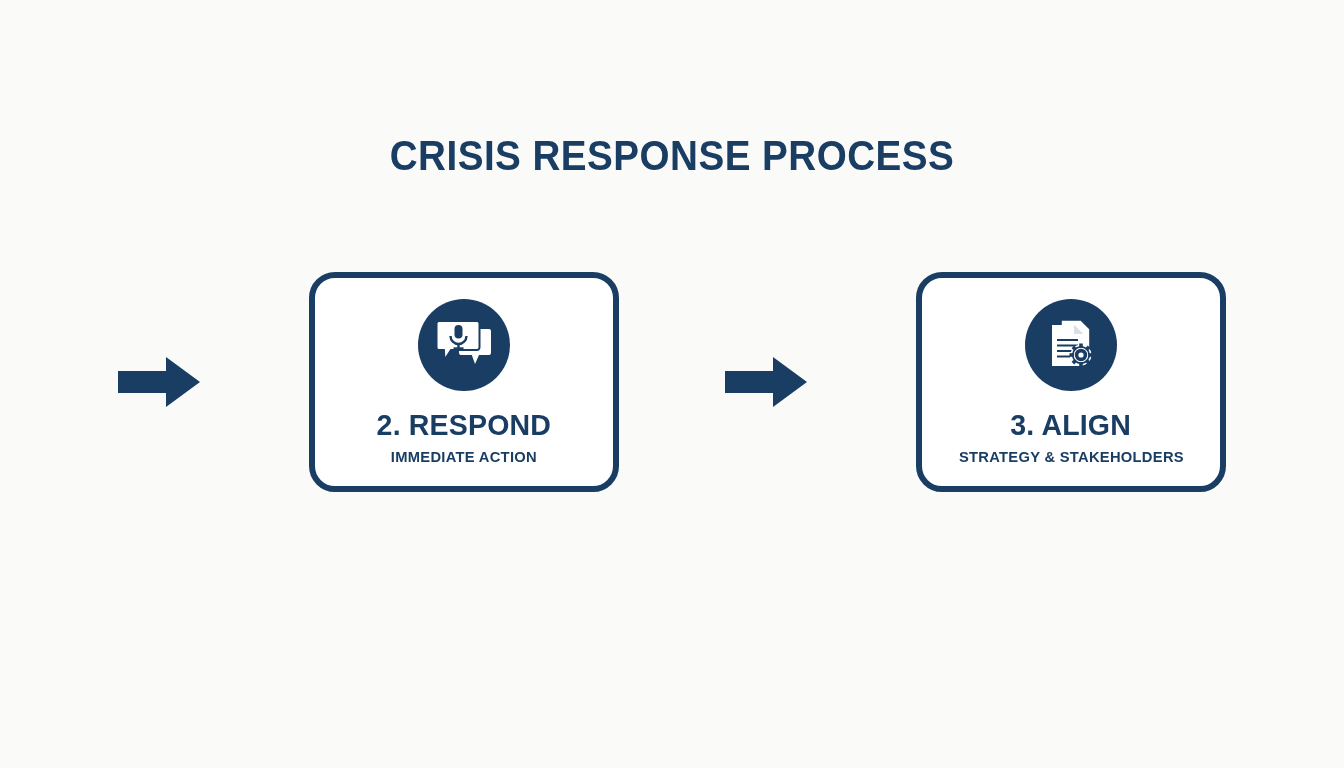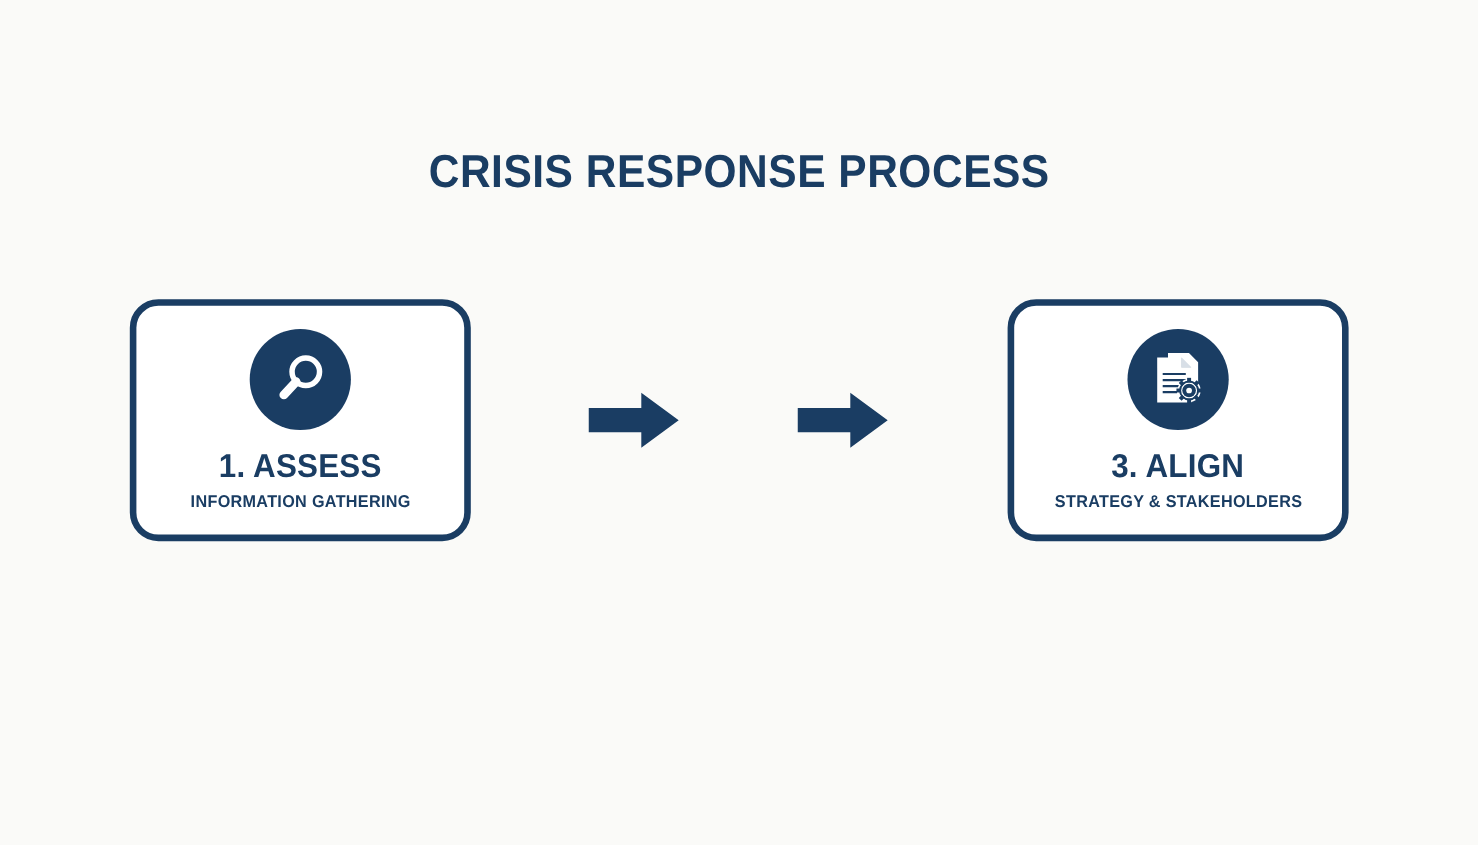--- a/index.html
+++ b/index.html
@@ -107,37 +107,44 @@
   }
   .flow-arrow svg { display: block; }
 </style>
 </head>
 <body>
 
 <div id="page-title">CRISIS RESPONSE PROCESS</div>
 
 <div id="flow">
 
-  <div class="step-card">
-    <div class="icon-circle">
-      <svg width="56" height="56" viewBox="0 0 56 56" aria-hidden="true">
-        <circle cx="33" cy="21" r="12.5" fill="none" stroke="#ffffff" stroke-width="5"></circle>
-        <line x1="24.2" y1="30" x2="13" y2="42" stroke="#ffffff" stroke-width="8" stroke-linecap="round"></line>
-      </svg>
-    </div>
-    <div class="step-title">1. ASSESS</div>
-    <div class="step-subtitle">INFORMATION GATHERING</div>
-  </div>
 
   <div class="flow-arrow">
     <svg width="84" height="58" viewBox="0 0 84 58" aria-hidden="true">
       <path d="M0 18 L48 18 L48 4 L82 29 L48 54 L48 40 L0 40 Z" fill="#1a3d63"></path>
     </svg>
   </div>
 
+  <div class="step-card">
+    <div class="icon-circle">
+      <svg width="58" height="56" viewBox="0 0 58 56" aria-hidden="true">
+
+        <path d="M26 12 H54 a2 2 0 0 1 2 2 v22 a2 2 0 0 1 -2 2 H44 l-4 9 l-3.2 -9 H26 a2 2 0 0 1 -2 -2 V14 a2 2 0 0 1 2 -2 Z" fill="#ffffff"></path>
+
+        <path d="M4 4 H42 a2.5 2.5 0 0 1 2.5 2.5 v24 a2.5 2.5 0 0 1 -2.5 2.5 H16 l-6.5 10 l-0.6 -10 H4 a2.5 2.5 0 0 1 -2.5 -2.5 V6.5 A2.5 2.5 0 0 1 4 4 Z" fill="#ffffff" stroke="#1a3d63" stroke-width="2"></path>
+
+        <rect x="19.5" y="8" width="8" height="13.5" rx="4" fill="#1a3d63"></rect>
+        <path d="M15.5 19 a8 8 0 0 0 16 0" fill="none" stroke="#1a3d63" stroke-width="2.4"></path>
+        <line x1="23.5" y1="27" x2="23.5" y2="31.5" stroke="#1a3d63" stroke-width="2.4"></line>
+        <line x1="18.5" y1="31.5" x2="28.5" y2="31.5" stroke="#1a3d63" stroke-width="2.4"></line>
+      </svg>
+    </div>
+    <div class="step-title">2. RESPOND</div>
+    <div class="step-subtitle">IMMEDIATE ACTION</div>
+  </div>
 
   <div class="flow-arrow">
     <svg width="84" height="58" viewBox="0 0 84 58" aria-hidden="true">
       <path d="M0 18 L48 18 L48 4 L82 29 L48 54 L48 40 L0 40 Z" fill="#1a3d63"></path>
     </svg>
   </div>
 
   <div class="step-card">
     <div class="icon-circle">
       <svg width="56" height="56" viewBox="0 0 56 56" aria-hidden="true">

